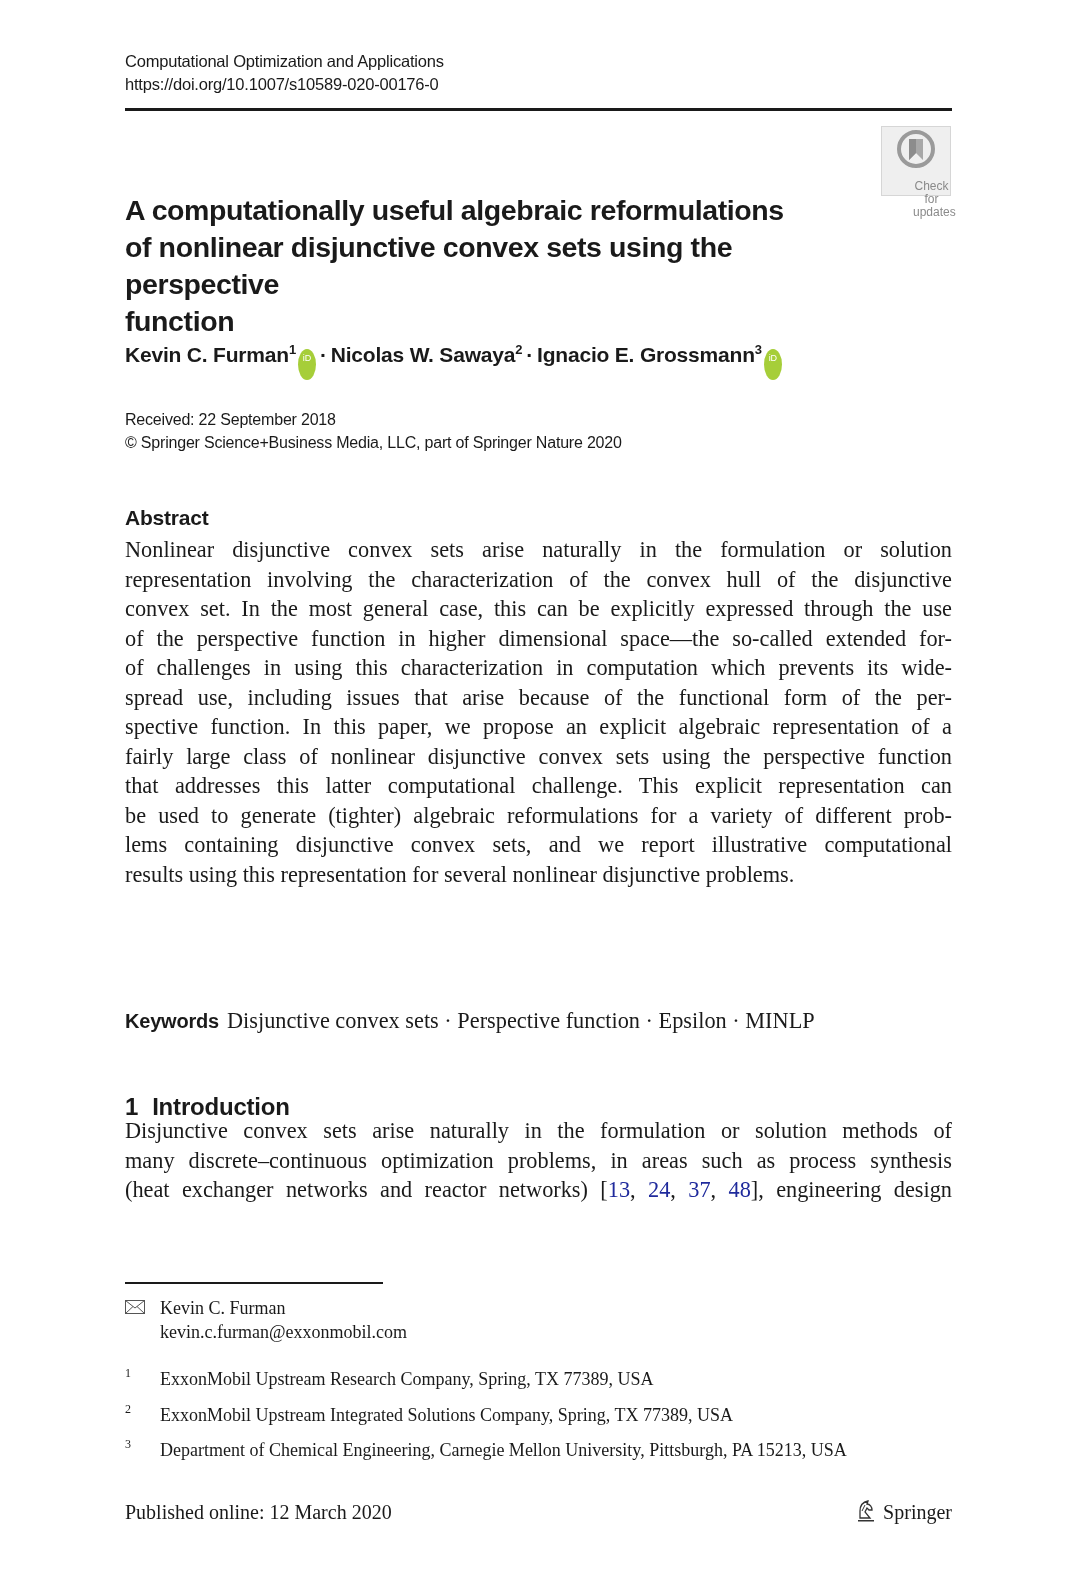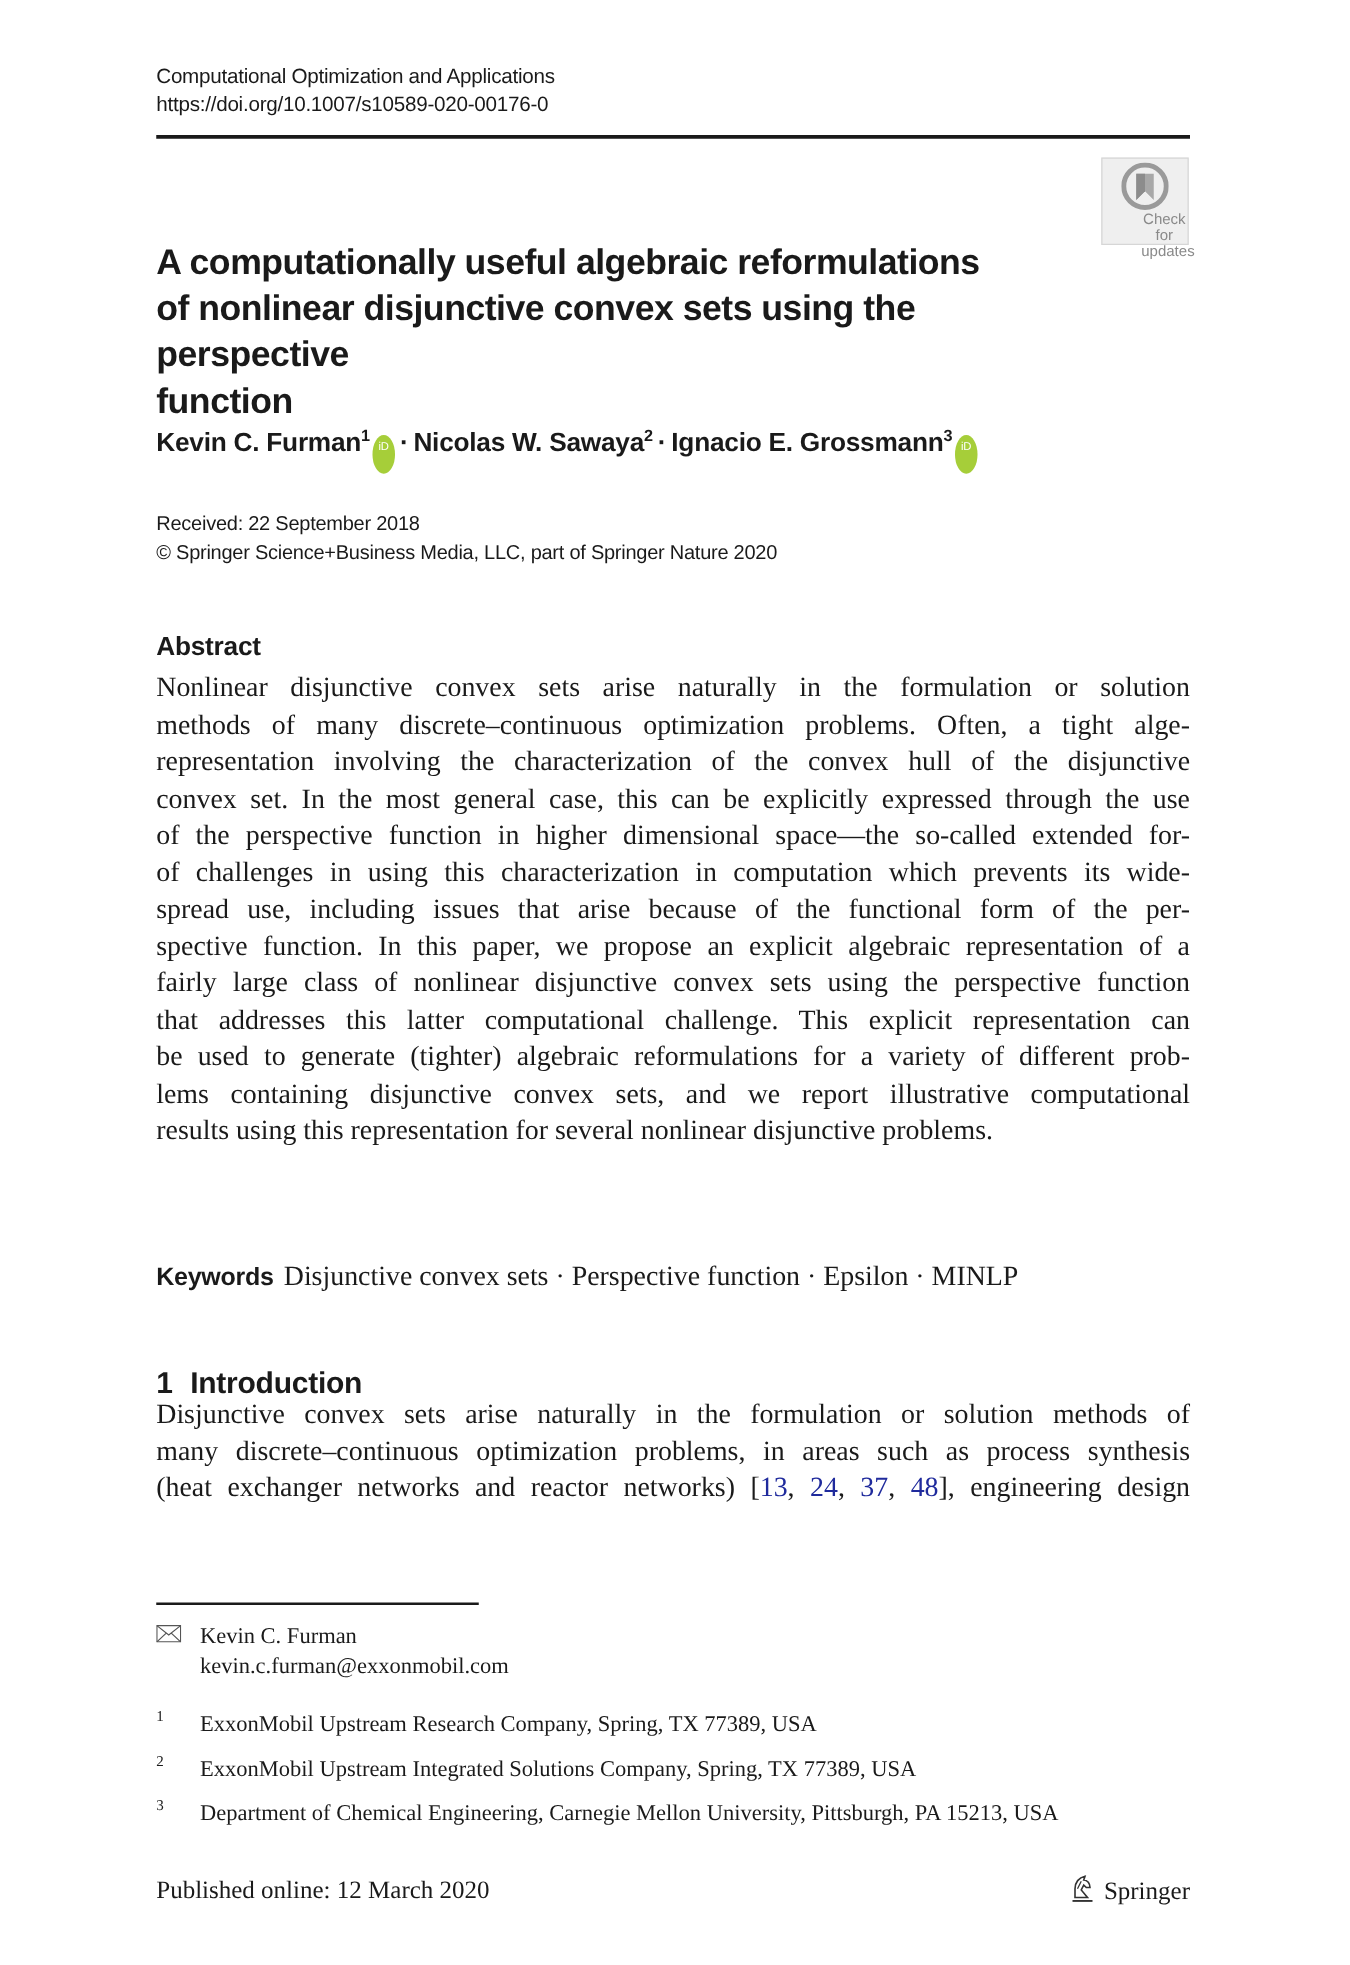--- a/index.html
+++ b/index.html
@@ -5,21 +5,21 @@
     html, body { margin: 0; padding: 0; background: #ffffff; }
     body { width: 1080px; height: 1572px; position: relative; overflow: hidden; color: #1a1a1a; }
     .sans { font-family: "Liberation Sans", "DejaVu Sans", sans-serif; }
     .serif { font-family: "Liberation Serif", "DejaVu Serif", serif; }
 
     .journal { position: absolute; left: 125px; top: 50px; font-size: 16.5px; line-height: 23px; letter-spacing: -0.2px; }
     .top-rule { position: absolute; left: 125px; top: 108px; width: 827px; height: 3px; background: #1a1a1a; }
 
     .crossmark { position: absolute; left: 881px; top: 126px; width: 70px; height: 70px; background: #efefef; border: 1px solid #d6d6d6; box-sizing: border-box; text-align: center; }
     .crossmark svg { display: block; margin: 3px auto 0 auto; }
-    .crossmark .cm-text { font-size: 12px; line-height: 13px; color: #8a8a8a; margin-top: 1px; padding-left: 31px; }
+    .crossmark .cm-text { font-size: 12px; line-height: 13px; color: #8a8a8a; margin-top: 12px; padding-left: 31px; }
 
     .title { position: absolute; left: 125px; top: 192px; width: 760px; font-size: 28.5px; line-height: 37px; font-weight: bold; letter-spacing: -0.4px; }
 
     .authors { position: absolute; left: 125px; top: 340px; font-size: 21px; line-height: 30px; font-weight: bold; letter-spacing: -0.2px; white-space: nowrap; }
     .authors sup { font-size: 13px; vertical-align: 8px; line-height: 0; }
     .orcid { display: inline-block; width: 18px; height: 31px; border-radius: 50%; background: #a6ce39; color: #fff; font-size: 9px; line-height: 18px; text-align: center; font-weight: normal; vertical-align: 1px; margin-left: 2px; }
     .sep { font-weight: bold; margin: 0 4px; }
 
     .received { position: absolute; left: 125px; top: 408px; font-size: 16px; line-height: 23px; letter-spacing: -0.2px; }
 
@@ -84,21 +84,20 @@
 </div>
 
 <div class="received sans">
   <div>Received: 22 September 2018</div>
   <div>© Springer Science+Business Media, LLC, part of Springer Nature 2020</div>
 </div>
 
 <div class="abstract-h sans">Abstract</div>
 <div class="abstract-body body-text serif" id="abstract-body">
     <span class="line">Nonlinear disjunctive convex sets arise naturally in the formulation or solution</span>
-    <span class="line">methods of many discrete–continuous optimization problems. Often, a tight alge-</span>
     <span class="line">representation involving the characterization of the convex hull of the disjunctive</span>
     <span class="line">convex set. In the most general case, this can be explicitly expressed through the use</span>
     <span class="line">of the perspective function in higher dimensional space—the so-called extended for-</span>
     <span class="line">of challenges in using this characterization in computation which prevents its wide-</span>
     <span class="line">spread use, including issues that arise because of the functional form of the per-</span>
     <span class="line">spective function. In this paper, we propose an explicit algebraic representation of a</span>
     <span class="line">fairly large class of nonlinear disjunctive convex sets using the perspective function</span>
     <span class="line">that addresses this latter computational challenge. This explicit representation can</span>
     <span class="line">be used to generate (tighter) algebraic reformulations for a variety of different prob-</span>
     <span class="line">lems containing disjunctive convex sets, and we report illustrative computational</span>

